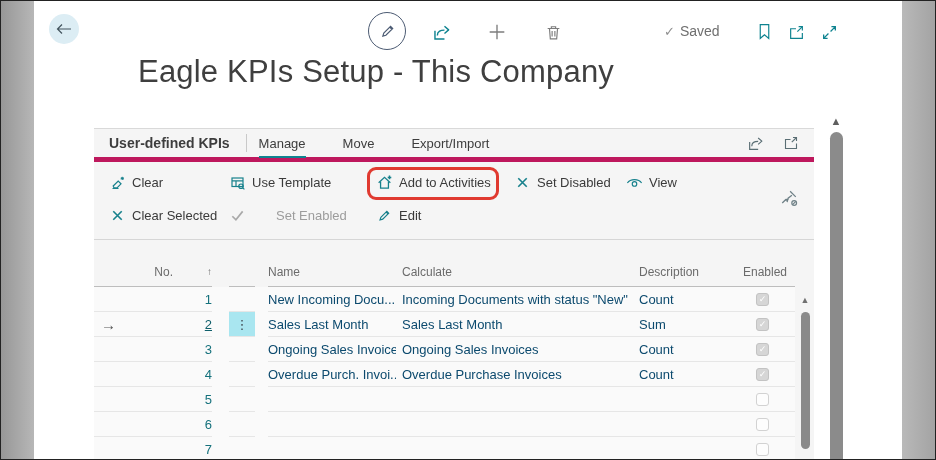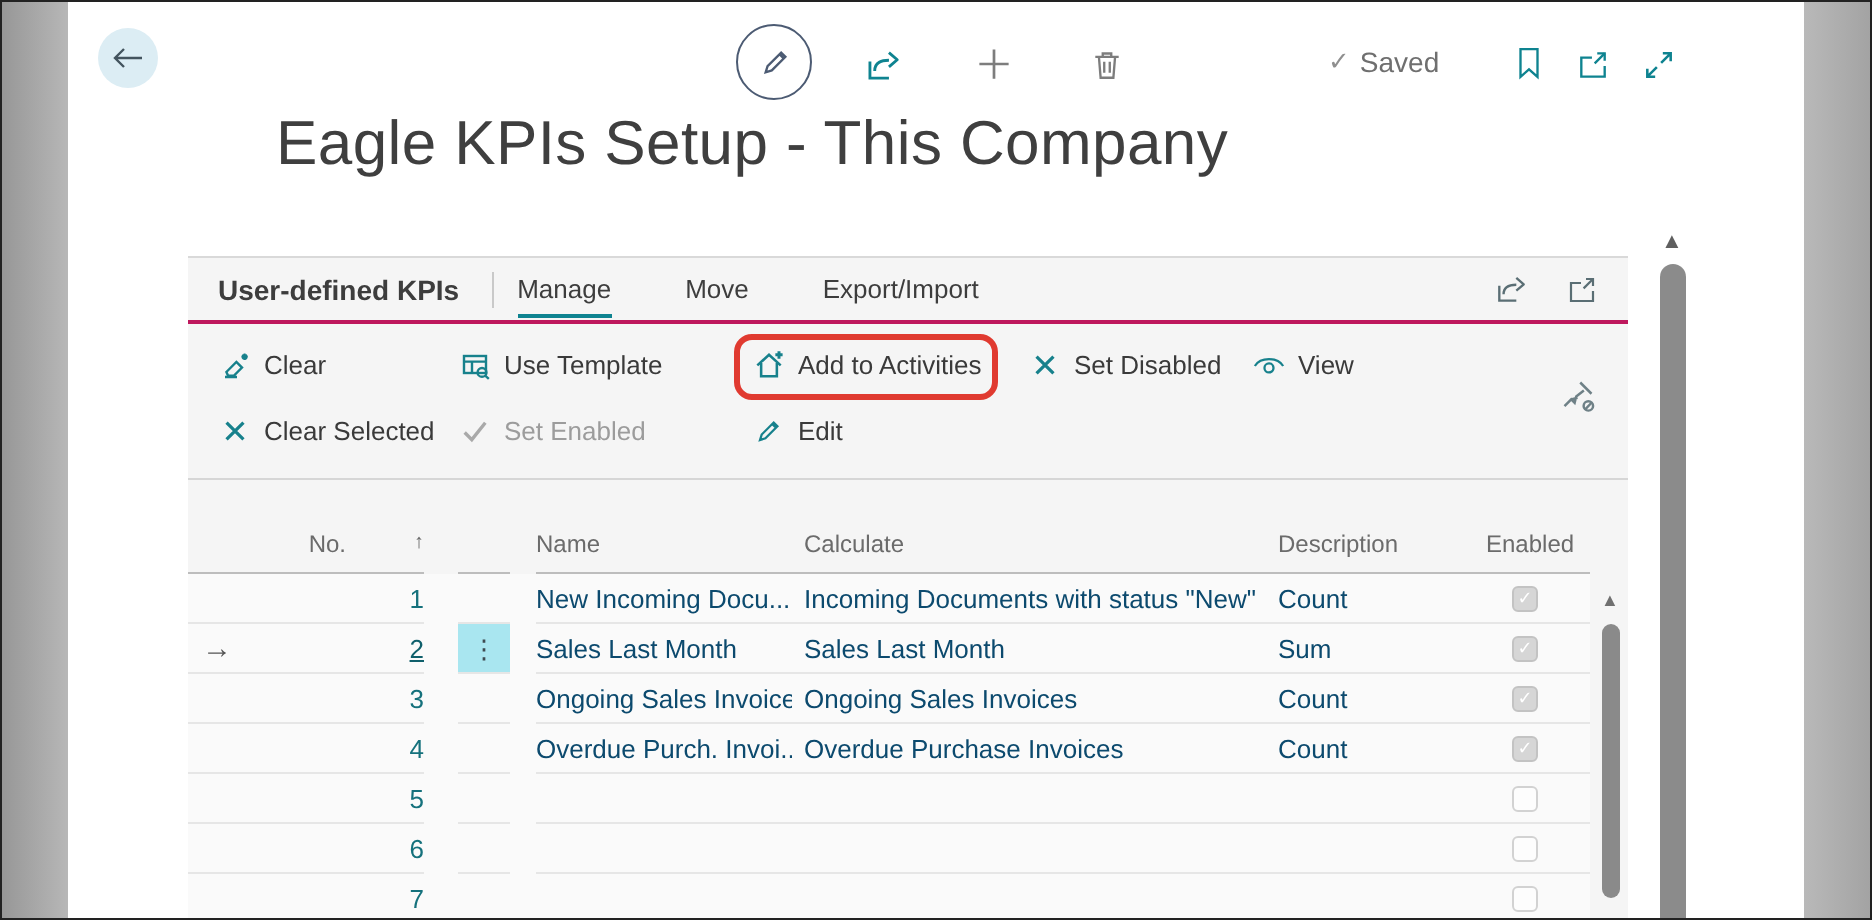--- a/index.html
+++ b/index.html
@@ -21,39 +21,39 @@
   .gray{color:#7d7d7d;}
   .savedwrap{position:absolute;left:663px;top:20px;height:20px;display:flex;align-items:center;gap:5px;
              color:#6f6f6f;font-size:14px;}
   .savedwrap .chk{color:#8f8f8f;font-size:13px;}
 
   .pagetitle{position:absolute;left:93px;top:53px;font-size:31px;font-weight:300;color:#3f3f3f;letter-spacing:.2px;margin-left:44px;}
 
   
   .card{position:absolute;left:93px;top:127px;width:720px;height:333px;background:#f5f5f5;
         border-top:1px solid #d9d9d9;box-sizing:border-box;}
-  .cardhead{position:absolute;left:0;top:0;width:100%;height:33px;border-bottom:2px solid #be185d;
+  .cardhead{position:absolute;left:0;top:0;width:100%;height:33px;border-bottom:5px solid #be185d;
             box-sizing:border-box;display:flex;align-items:center;}
   .cardtitle{font-size:14px;font-weight:bold;color:#3d3d3d;margin-left:15px;}
   .vdiv{width:1px;height:18px;background:#c9c9c9;margin:0 12px 0 16px;}
   .tabs{display:flex;align-items:center;gap:37px;height:100%;}
   .tab{font-size:13px;color:#3d3d3d;cursor:pointer;padding:7px 0 5px 0;border-bottom:2px solid transparent;}
   .tab.active{border-bottom-color:#0e8390;}
   .headicons{margin-left:auto;margin-right:14px;display:flex;gap:18px;color:#5a6e74;}
   .headicons .topic{position:static;width:18px;height:18px;}
 
   
   .actions{position:absolute;left:15px;top:37px;display:grid;
            grid-template-columns:120px 147px 138px 112px auto;grid-auto-rows:33px;width:690px;}
   .abtn{display:flex;align-items:center;gap:6px;cursor:pointer;}
   .abtn .aic{width:17px;height:17px;display:flex;align-items:center;justify-content:center;color:#17818c;}
   .abtn .albl{font-size:13px;color:#3a3a3a;white-space:nowrap;}
   .abtn.disabled{cursor:default;}
   .abtn.disabled .aic{color:#a9a9a9;}
-  .abtn.disabled .albl{color:#9c9c9c;}
+  .abtn.disabled .albl{color:#9c9c9c;margin-left:24px;}
   .actdivider{position:absolute;left:0;top:110px;width:100%;height:1px;background:#d6d6d6;}
   .pin{position:absolute;right:16px;top:60px;color:#6f8187;}
 
   
   .tablewrap{position:absolute;left:0;top:128px;width:701px;}
   .thead,.trow{display:grid;grid-template-columns:40px 78px 56px 128px 237px 97px 65px;align-items:stretch;}
   .thead{height:30px;}
   .trow{height:25px;background:#fafafa;}
   .cell{display:flex;align-items:center;box-sizing:border-box;overflow:hidden;}
   .thead .cell{font-size:12px;color:#6b6b6b;}

